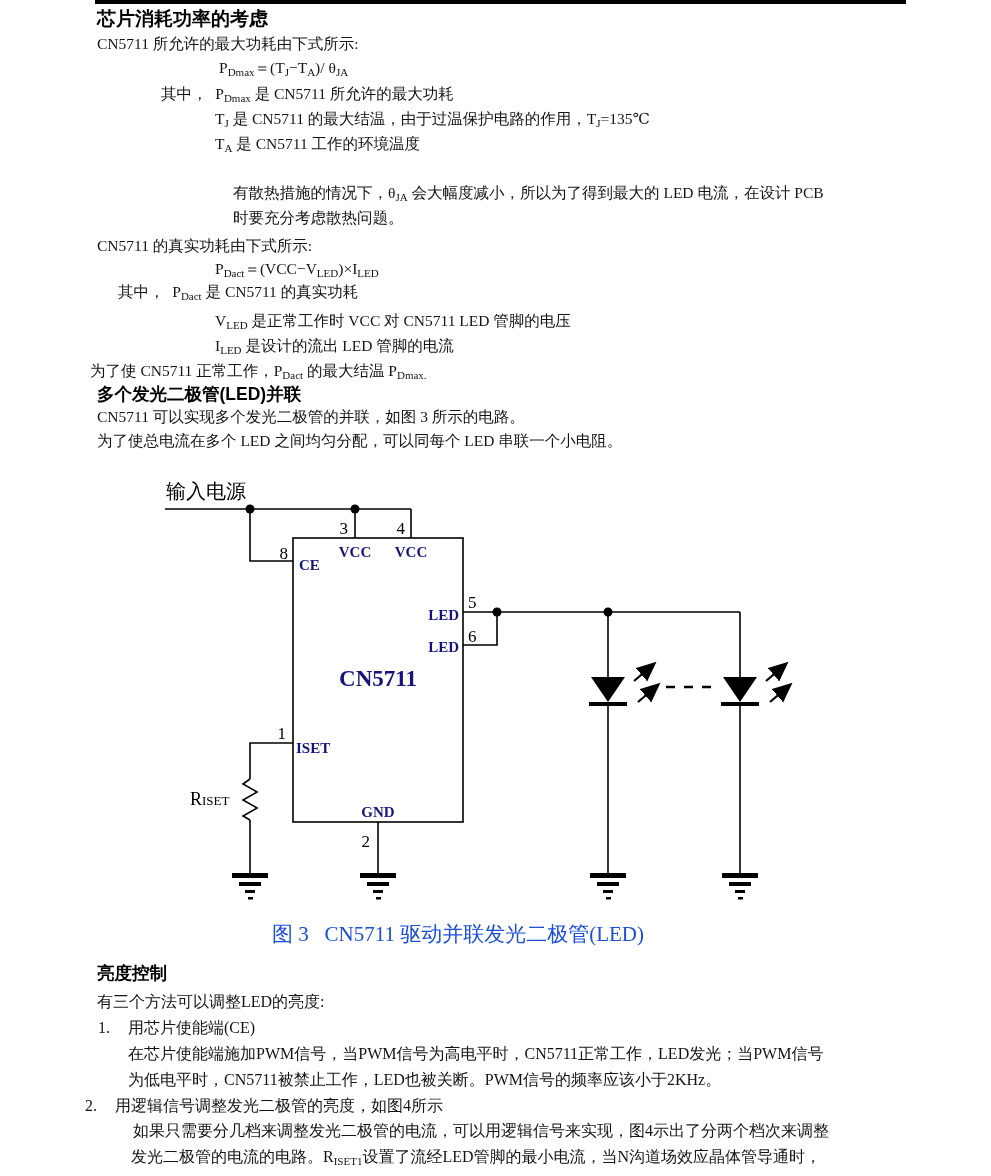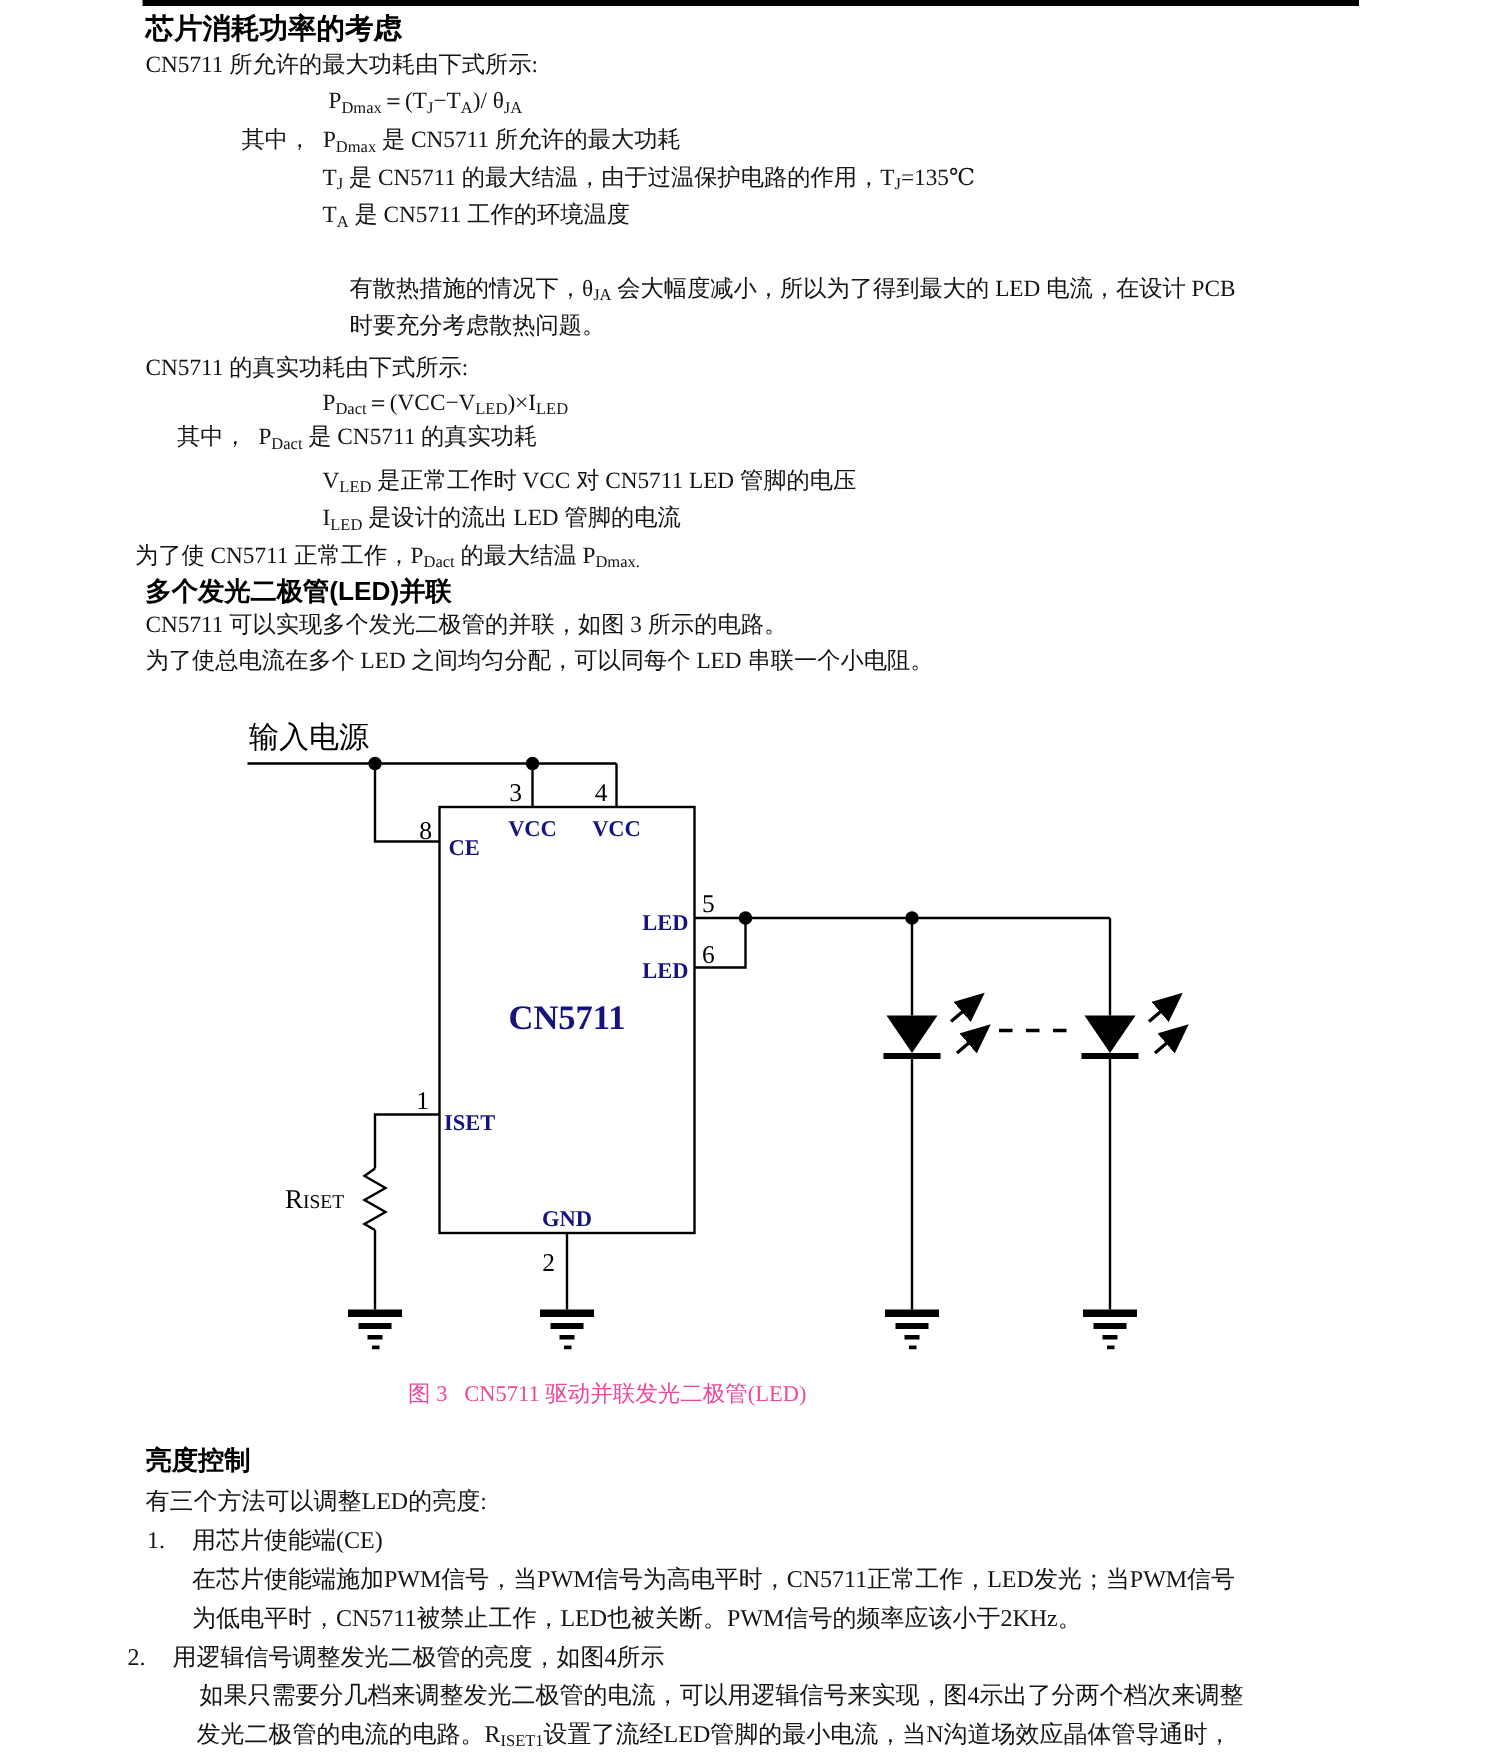--- a/index.html
+++ b/index.html
@@ -5,21 +5,21 @@
   html,body{margin:0;padding:0;background:#fff;}
   .page{position:relative;width:991px;height:1176px;background:#ffffff;overflow:hidden;
         font-family:"Liberation Serif","DejaVu Serif",serif;color:#141414;}
   .abs{position:absolute;white-space:pre;}
   .rule{position:absolute;left:95px;top:0;width:811px;height:4px;background:#000;}
   .h{font-family:Liberation Sans, sans-serif;font-weight:bold;color:#000;}
   .h1{font-size:19px;}
   .h2{font-size:17.5px;}
   .body{font-size:15.5px;line-height:19px;}
   .big{font-size:16px;line-height:20px;}
-  .caption{font-size:15px;color:#ec4899;}
+  .caption{font-size:21px;color:#1d4ed8;}
   .sub{font-size:11px;vertical-align:-3px;}
   .num{display:inline-block;width:30px;}
   
   .p-h1{left:97px;top:6px;}   .p-l2{left:97px;top:34px;}
   .p-l3{left:219px;top:58px;} .p-l4{left:161px;top:84px;}
   .p-l5{left:215px;top:109px;}.p-l6{left:215px;top:134px;}
   .p-l7{left:213px;top:158px;}.p-l8{left:233px;top:183px;}
   .p-l9{left:233px;top:208px;}.p-l10{left:82px;top:236px;margin-left:15px;}
   .p-l11{left:215px;top:259px;}.p-l12{left:118px;top:282px;}
   .p-l13{left:215px;top:311px;}.p-l14{left:215px;top:336px;}

